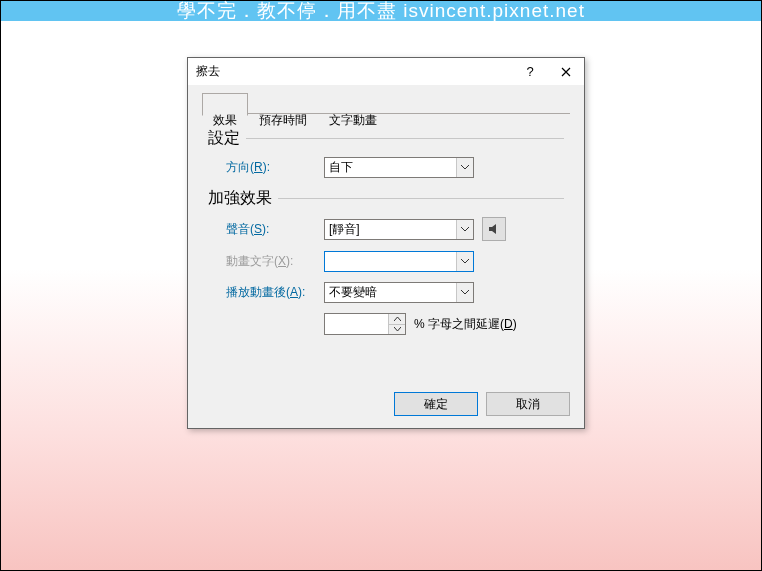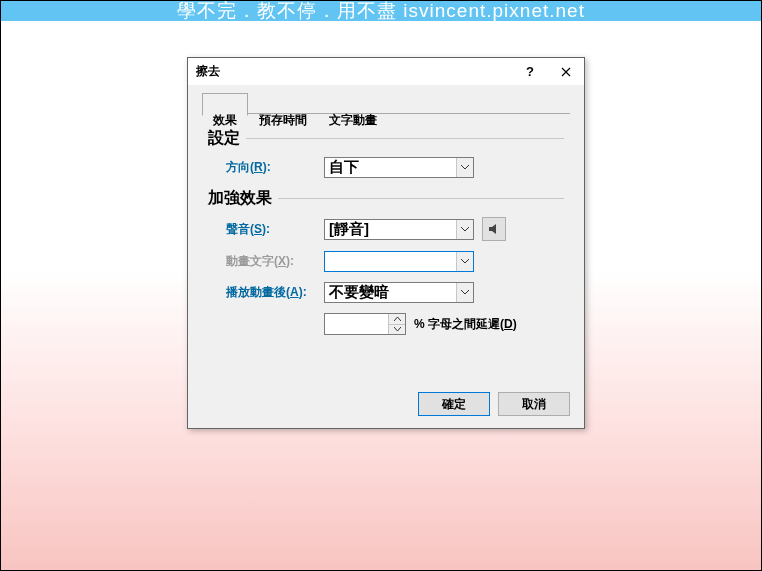--- a/index.html
+++ b/index.html
@@ -1,51 +1,51 @@
 <!DOCTYPE html>
 <html><head>
 <meta charset="utf-8">
 <style>
   * { box-sizing: border-box; margin: 0; padding: 0; font-family: "Microsoft JhengHei", "PingFang TC", sans-serif; }
   body { width: 762px; height: 571px; overflow: hidden; }
   .outer-frame { width: 762px; height: 571px; border: 1px solid #000; background: #fff; }
   .title-banner { height: 20px; background: #61c4f2; color: #fff; text-align: center; font-size: 19px; line-height: 20px; letter-spacing: 1px; }
-  .workspace { width: 100%; height: 549px; background: linear-gradient(to bottom, #ffffff 0%, #ffffff 45%, #fde0df 75%, #f8c4c1 100%); position: relative; font-weight: bold; }
+  .workspace { width: 100%; height: 549px; background: linear-gradient(to bottom, #ffffff 0%, #ffffff 45%, #fde0df 75%, #f8c4c1 100%); position: relative; }
   .dialog { position: absolute; left: 186px; top: 36px; width: 398px; height: 372px; background: #f0f0f0; border: 1px solid #646464; box-shadow: 2px 2px 6px rgba(0,0,0,0.25); }
   .dlg-titlebar { height: 28px; background: #fff; display: flex; align-items: center; padding-left: 8px; border-bottom: 1px solid #f0f0f0; }
   .dlg-title { flex: 1; font-size: 12px; color: #000; }
   .dlg-help, .dlg-close { width: 36px; height: 28px; display: flex; align-items: center; justify-content: center; font-size: 13px; color: #000; }
   .dlg-close svg { width: 10px; height: 10px; }
   .dlg-body { padding: 6px 14px 0 14px; }
   .tabs { display: flex; border-bottom: 1px solid #aca8a5; position: relative; height: 22px; }
   .tab { padding: 18px 10px 3px 10px; font-size: 12px; color: #000; border: 1px solid transparent; position: relative; top: 1px; }
   .tab.active { background: #f0f0f0; border: 1px solid #aca8a5; border-bottom: 1px solid #f0f0f0; }
   .tab-content { padding: 10px 6px 4px 6px; }
   .group-label { font-size: 16px; color: #000; display: flex; align-items: center; margin-top: 4px; margin-bottom: 8px; }
   .group-label .line { flex: 1; height: 1px; background: #c7c7c7; margin-left: 6px; }
   .row { display: flex; align-items: center; margin: 6px 0 10px 18px; }
   .row-label { width: 98px; font-size: 12px; color: #0369a1; }
   .row-label.disabled { color: #9b9b9b; }
   .underline { text-decoration: underline; }
   .combo { width: 150px; height: 21px; border: 1px solid #7d7a77; background: #fff; display: flex; align-items: center; }
   .combo.focused { border: 1px solid #0078d7; }
-  .combo-text { flex: 1; padding: 0 4px; font-size: 15px; color: #000; overflow: hidden; white-space: nowrap; }
+  .combo-text { flex: 1; padding: 0 4px; font-size: 12px; color: #000; overflow: hidden; white-space: nowrap; }
   .combo-btn { width: 17px; height: 19px; background: #efefef; border-left: 1px solid #c7c7c7; display: flex; align-items: center; justify-content: center; }
   .combo-btn svg { width: 8px; height: 5px; }
   .speaker-btn { width: 24px; height: 24px; border: 1px solid #adadad; background: #e1e1e1; margin-left: 8px; display: flex; align-items: center; justify-content: center; }
   .speaker-btn svg { width: 14px; height: 14px; }
   .spin { width: 82px; height: 22px; border: 1px solid #7d7a77; background: #fff; display: flex; }
   .spin-text { flex: 1; }
   .spin-btns { width: 17px; display: flex; flex-direction: column; border-left: 1px solid #c5c5c5; }
   .spin-up, .spin-down { flex: 1; background: #efefef; display: flex; align-items: center; justify-content: center; }
   .spin-up { border-bottom: 1px solid #c5c5c5; }
   .spin-btns svg { width: 7px; height: 4px; }
   .delay-label { font-size: 12px; margin-left: 8px; color: #000; }
   .dlg-footer { position: absolute; bottom: 12px; right: 14px; display: flex; gap: 8px; }
-  .btn { width: 72px; height: 24px; border: 1px solid #adadad; background: #e1e1e1; font-size: 12px; display: flex; align-items: center; justify-content: center; }
+  .btn { width: 84px; height: 24px; border: 1px solid #adadad; background: #e1e1e1; font-size: 12px; display: flex; align-items: center; justify-content: center; }
   .btn.primary { border: 1px solid #0078d7; }
 </style>
 </head>
 <body>
 
 <div class="outer-frame">
   <div class="title-banner">學不完．教不停．用不盡 isvincent.pixnet.net</div>
   <div class="workspace">
 
     <div class="dialog">

